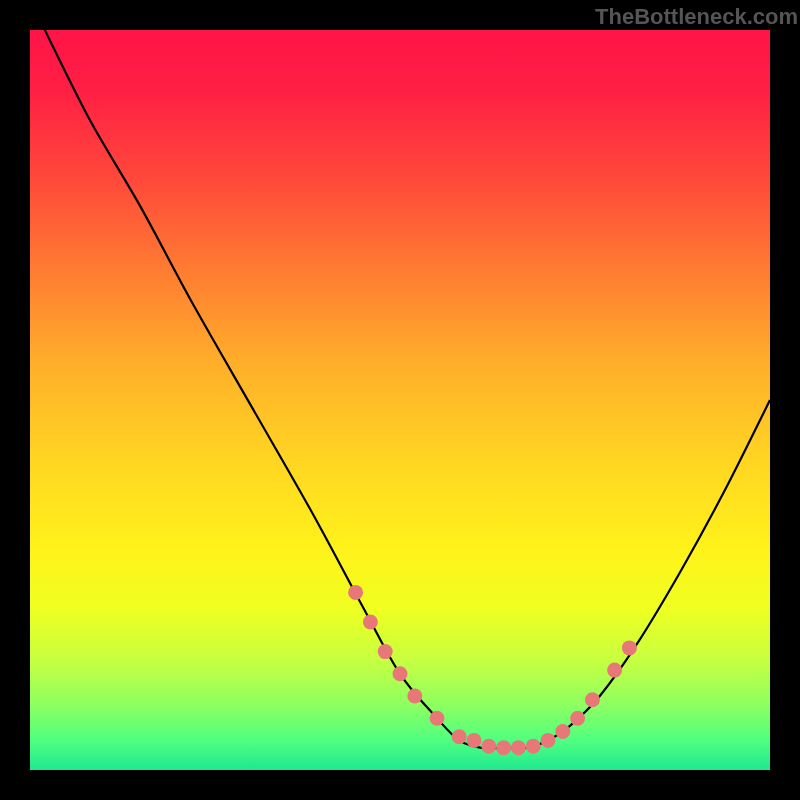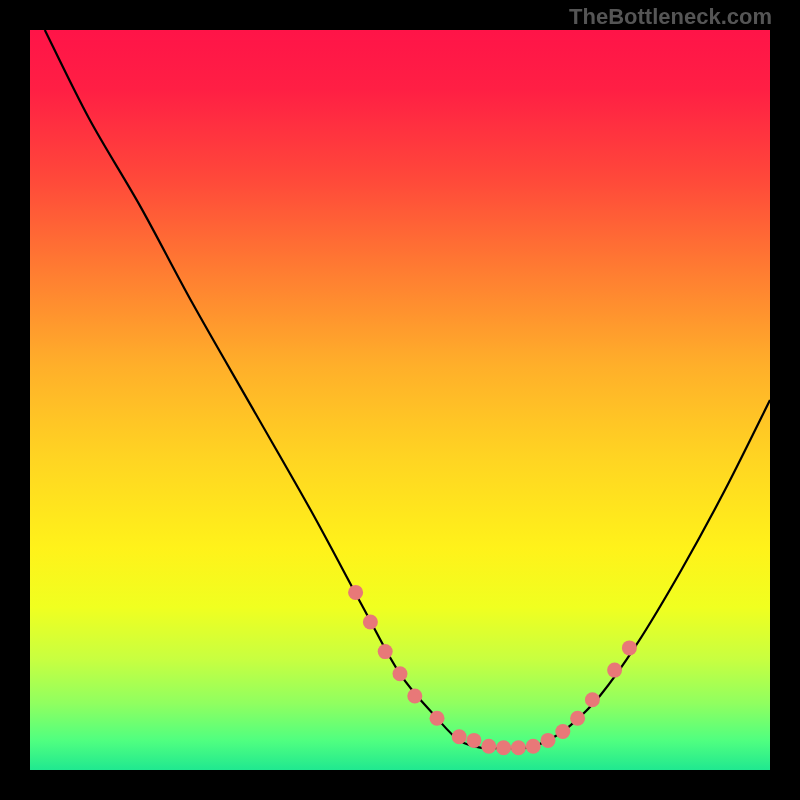--- a/index.html
+++ b/index.html
@@ -7,21 +7,21 @@
     width: 800px;
     height: 800px;
     background: #000;
     position: relative;
     font-family: Arial, sans-serif;
     overflow: hidden;
   }
   .watermark {
     position: absolute;
     top: 4px;
-    right: 28px;
+    right: 2px;
     color: #555;
     font-size: 22px;
     font-weight: bold;
     z-index: 10;
   }
   .plot-area {
     position: absolute;
     left: 30px;
     top: 30px;
     width: 740px;

